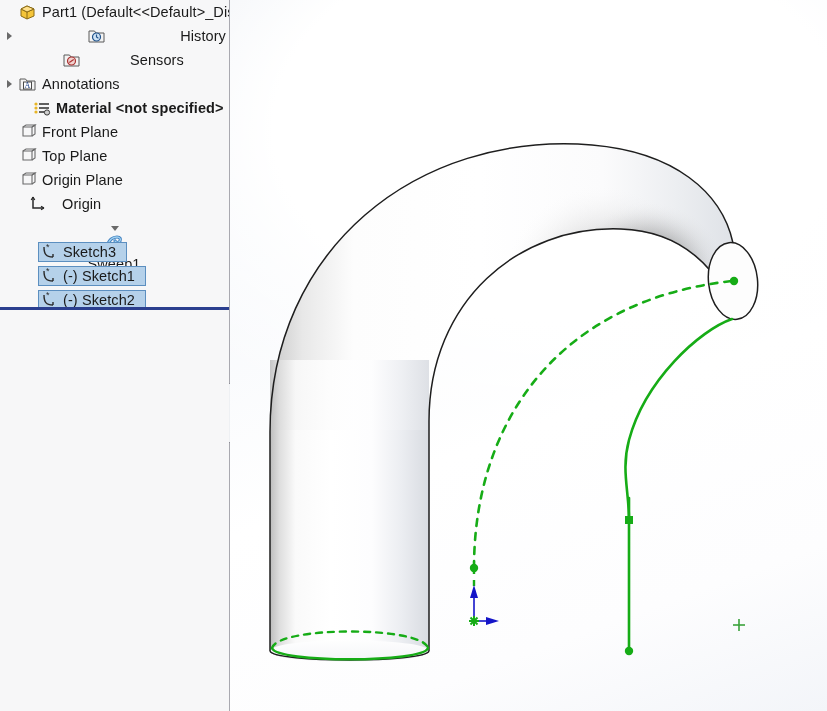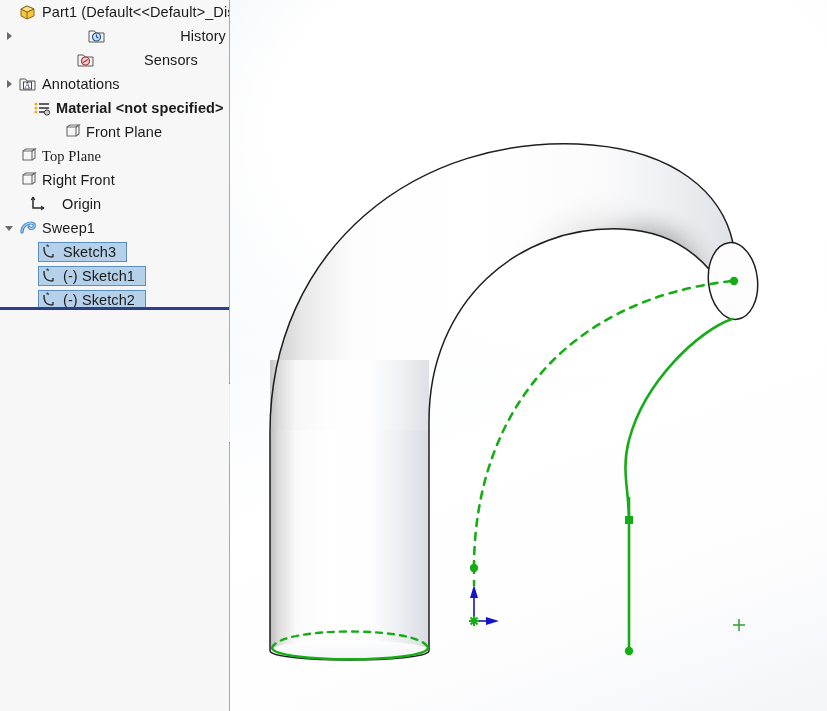--- a/index.html
+++ b/index.html
@@ -152,21 +152,21 @@
       <div class="tree-icon">
         <svg width="20" height="20" viewBox="0 0 20 20">
           <path d="M2 6 L2 16 L17 16 L17 7 L9 7 L7.5 5 L2 5 Z" fill="#f3f3f3" stroke="#5a5a5a" stroke-width="1"></path>
           <circle cx="9.5" cy="11" r="4" fill="#cfe3f5" stroke="#23548c" stroke-width="1.2"></circle>
           <path d="M9.5 8.6 L9.5 11 L11.4 12.2" fill="none" stroke="#23548c" stroke-width="1.2"></path>
         </svg>
       </div>
       <span class="tree-label">History</span>
     </div>
 
-    <div class="tree-row" style="padding-left:16px;gap:44px;">
+    <div class="tree-row" style="padding-left:2px;gap:44px;">
       <div class="expander"></div>
       <div class="tree-icon">
         <svg width="20" height="20" viewBox="0 0 20 20">
           <path d="M2 6 L2 16 L17 16 L17 7 L9 7 L7.5 5 L2 5 Z" fill="#f3f3f3" stroke="#5a5a5a" stroke-width="1"></path>
           <circle cx="9.5" cy="11" r="4" fill="#f2d2cf" stroke="#a33" stroke-width="1.2"></circle>
           <path d="M7.3 12.6 L11.7 9.4" fill="none" stroke="#a33" stroke-width="1.2"></path>
         </svg>
       </div>
       <span class="tree-label">Sensors</span>
     </div>
@@ -192,69 +192,69 @@
           <circle cx="4" cy="14" r="1.6" fill="#e8b525"></circle>
           <rect x="7" y="5.2" width="10" height="1.6" fill="#3a3a3a"></rect>
           <rect x="7" y="9.2" width="10" height="1.6" fill="#3a3a3a"></rect>
           <rect x="7" y="13.2" width="6" height="1.6" fill="#3a3a3a"></rect>
           <circle cx="15" cy="14.5" r="2.6" fill="#cfcfcf" stroke="#3a3a3a" stroke-width="1"></circle>
         </svg>
       </div>
       <span class="tree-label">Material &lt;not specified&gt;</span>
     </div>
 
-    <div class="tree-row" style="padding-left:2px;margin-left:44px;">
+    <div class="tree-row" style="padding-left:2px;">
       <div class="expander"></div>
       <div class="tree-icon">
         <svg width="20" height="20" viewBox="0 0 20 20">
           <path d="M5 5 L14 5 L14 14 L5 14 Z" fill="none" stroke="#6b6b6b" stroke-width="1.1"></path>
           <path d="M5 5 L8 3 L17 3 L14 5" fill="none" stroke="#6b6b6b" stroke-width="1.1"></path>
           <path d="M14 5 L17 3 L17 12 L14 14" fill="none" stroke="#6b6b6b" stroke-width="1.1"></path>
         </svg>
       </div>
       <span class="tree-label">Front Plane</span>
     </div>
 
-    <div class="tree-row" style="padding-left:2px;font-family:Liberation Serif, serif;">
+    <div class="tree-row" style="padding-left:2px;">
       <div class="expander"></div>
       <div class="tree-icon">
         <svg width="20" height="20" viewBox="0 0 20 20">
           <path d="M5 5 L14 5 L14 14 L5 14 Z" fill="none" stroke="#6b6b6b" stroke-width="1.1"></path>
           <path d="M5 5 L8 3 L17 3 L14 5" fill="none" stroke="#6b6b6b" stroke-width="1.1"></path>
           <path d="M14 5 L17 3 L17 12 L14 14" fill="none" stroke="#6b6b6b" stroke-width="1.1"></path>
         </svg>
       </div>
       <span class="tree-label">Top Plane</span>
     </div>
 
     <div class="tree-row" style="padding-left:2px;">
       <div class="expander"></div>
       <div class="tree-icon">
         <svg width="20" height="20" viewBox="0 0 20 20">
           <path d="M5 5 L14 5 L14 14 L5 14 Z" fill="none" stroke="#6b6b6b" stroke-width="1.1"></path>
           <path d="M5 5 L8 3 L17 3 L14 5" fill="none" stroke="#6b6b6b" stroke-width="1.1"></path>
           <path d="M14 5 L17 3 L17 12 L14 14" fill="none" stroke="#6b6b6b" stroke-width="1.1"></path>
         </svg>
       </div>
-      <span class="tree-label">Right Front</span>
+      <span class="tree-label">Origin Plane</span>
     </div>
 
     <div class="tree-row" style="padding-left:2px;gap:10px;">
       <div class="expander"></div>
       <div class="tree-icon">
         <svg width="20" height="20" viewBox="0 0 20 20">
           <path d="M5 3 L5 14 L16 14" fill="none" stroke="#2a2a2a" stroke-width="1.5"></path>
           <path d="M5 3 L3.2 6 M5 3 L6.8 6" fill="none" stroke="#2a2a2a" stroke-width="1.2"></path>
           <path d="M16 14 L13 12.3 M16 14 L13 15.7" fill="none" stroke="#2a2a2a" stroke-width="1.2"></path>
         </svg>
       </div>
       <span class="tree-label">Origin</span>
     </div>
 
-    <div class="tree-row" style="padding-left:2px;">
+    <div class="tree-row" style="padding-left:2px;flex-direction:column;">
       <div class="expander expanded"></div>
       <div class="tree-icon">
         <svg width="20" height="20" viewBox="0 0 20 20">
           <path d="M4 14 C4 8, 9 5, 13 5 C16 5, 17 7, 16 9 C15 11, 12 11, 11 9" fill="none" stroke="#3f7fbf" stroke-width="3.2" stroke-linecap="round"></path>
           <path d="M4 14 C4 8, 9 5, 13 5 C16 5, 17 7, 16 9 C15 11, 12 11, 11 9" fill="none" stroke="#9fd0f0" stroke-width="1.3" stroke-linecap="round"></path>
         </svg>
       </div>
       <span class="tree-label">Sweep1</span>
     </div>
 

